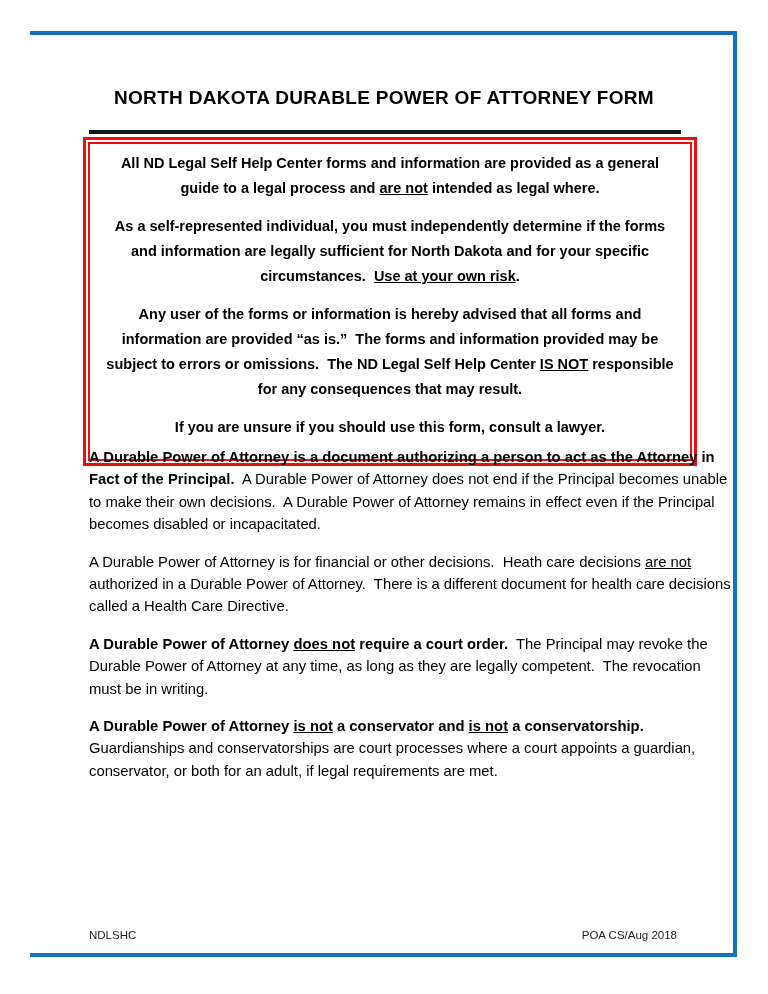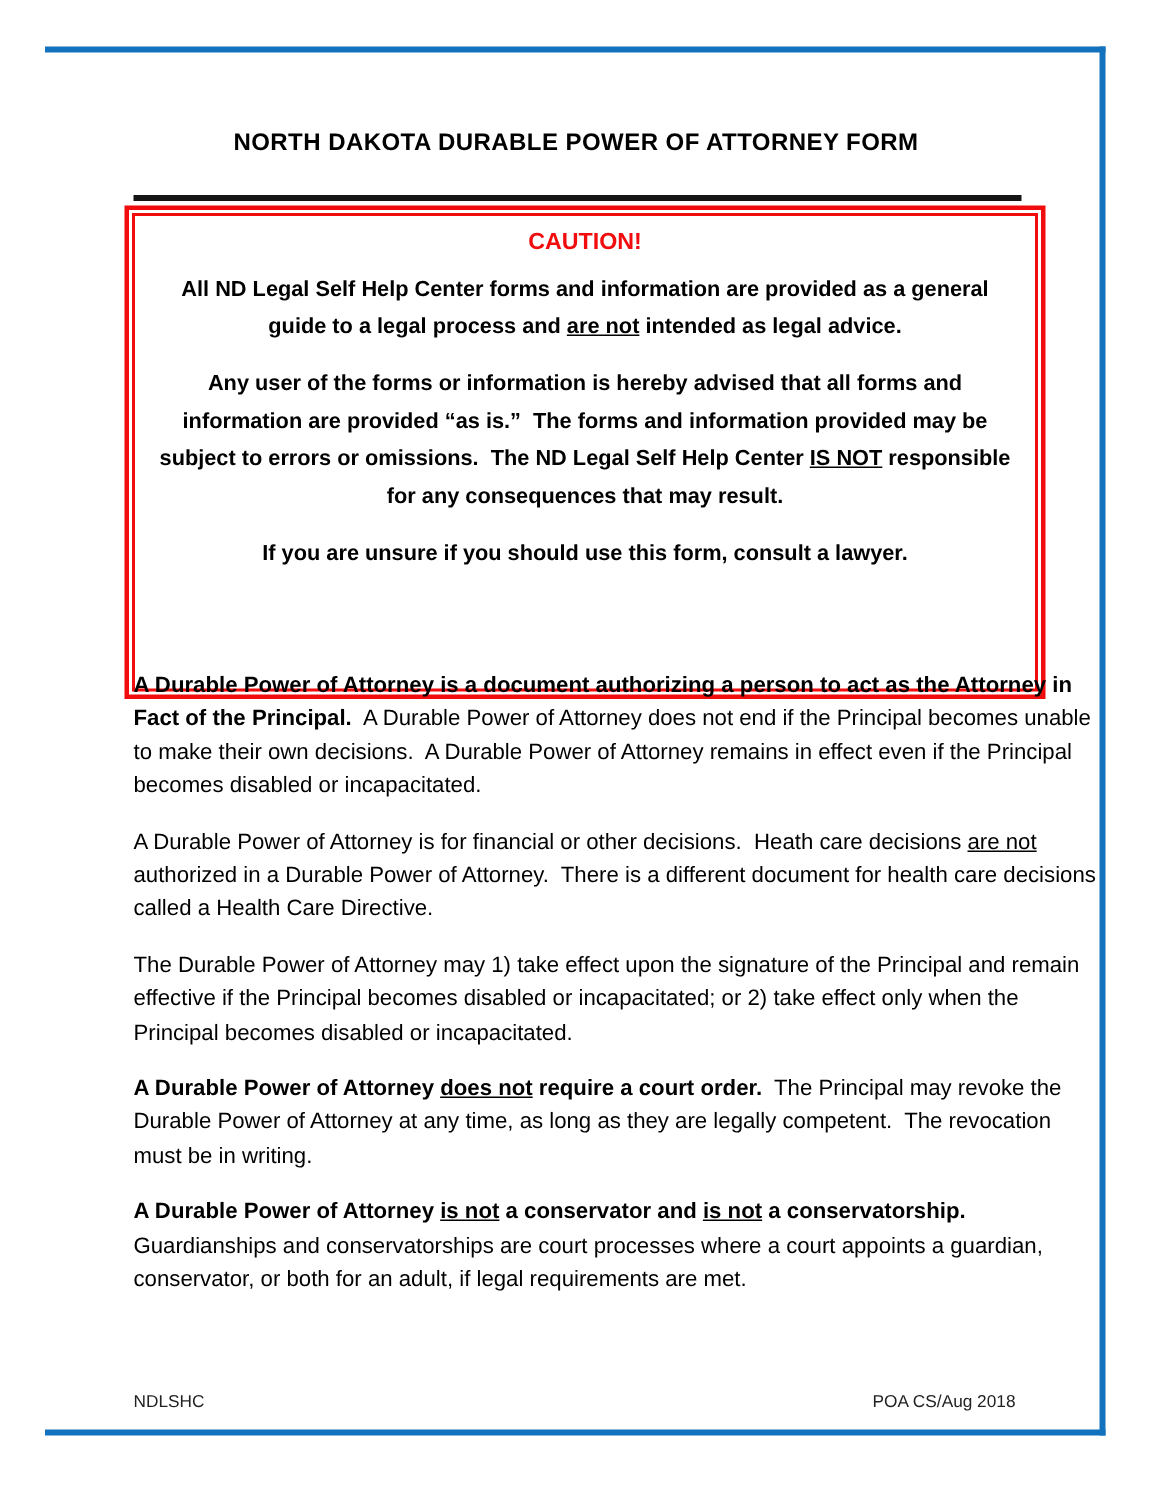--- a/index.html
+++ b/index.html
@@ -27,21 +27,21 @@
     border-bottom: 4px solid var(--blue);
     box-sizing: border-box;
     pointer-events: none;
   }
   .doc-title {
     position: absolute;
     top: 87px;
     left: 0;
     width: 768px;
     text-align: center;
-    font-size: 16px;
+    font-size: 19px;
     font-weight: bold;
     letter-spacing: 0.3px;
   }
   .title-rule {
     position: absolute;
     top: 130px;
     left: 89px;
     width: 592px;
     height: 4px;
     background: #151515;
@@ -106,33 +106,32 @@
 <body style="--blue: #1272BD; --red: #F10D0D;">
 
 <div class="page-frame"></div>
 
 <div class="doc-title">NORTH DAKOTA DURABLE POWER OF ATTORNEY FORM</div>
 
 <div class="title-rule"></div>
 
 <div class="caution-outer">
   <div class="caution-inner">
-    <div class="caution-heading">CAUTION!</div>
     <div class="caution-paragraphs">
-        <p><span>All ND Legal Self Help Center forms and information are provided as a general guide to a legal process and </span><span class="u">are not</span><span> intended as legal advice.</span></p>
+        <p><span>All ND Legal Self Help Center forms and information are provided as a general guide to a legal process and </span><span class="u">are not</span><span> intended as legal where.</span></p>
+        <p><span>As a self-represented individual, you must independently determine if the forms and information are legally sufficient for North Dakota and for your specific circumstances.  </span><span class="u">Use at your own risk</span><span>.</span></p>
         <p><span>Any user of the forms or information is hereby advised that all forms and information are provided “as is.”  The forms and information provided may be subject to errors or omissions.  The ND Legal Self Help Center </span><span class="u">IS NOT</span><span> responsible for any consequences that may result.</span></p>
         <p><span>If you are unsure if you should use this form, consult a lawyer.</span></p>
       </div>
   </div>
 </div>
 
 <div class="body-paragraphs">
     <p><span class="b">A Durable Power of Attorney is a document authorizing a person to act as the Attorney in Fact of the Principal.</span><span>  A Durable Power of Attorney does not end if the Principal becomes unable to make their own decisions.  A Durable Power of Attorney remains in effect even if the Principal becomes disabled or incapacitated.</span></p>
     <p><span>A Durable Power of Attorney is for financial or other decisions.  Heath care decisions </span><span class="u">are not</span><span> authorized in a Durable Power of Attorney.  There is a different document for health care decisions called a Health Care Directive.</span></p>
-    <p><span>The Durable Power of Attorney may 1) take effect upon the signature of the Principal and remain effective if the Principal becomes disabled or incapacitated; or 2) take effect only when the Principal becomes disabled or incapacitated.</span></p>
     <p><span class="b">A Durable Power of Attorney </span><span class="b u">does not</span><span class="b"> require a court order.</span><span>  The Principal may revoke the Durable Power of Attorney at any time, as long as they are legally competent.  The revocation must be in writing.</span></p>
     <p><span class="b">A Durable Power of Attorney </span><span class="b u">is not</span><span class="b"> a conservator and </span><span class="b u">is not</span><span class="b"> a conservatorship.</span><span> Guardianships and conservatorships are court processes where a court appoints a guardian, conservator, or both for an adult, if legal requirements are met.</span></p>
   </div>
 
 <div class="page-footer">
   <span>NDLSHC</span>
   <span>POA CS/Aug 2018</span>
 </div>
 
 </body></html>

